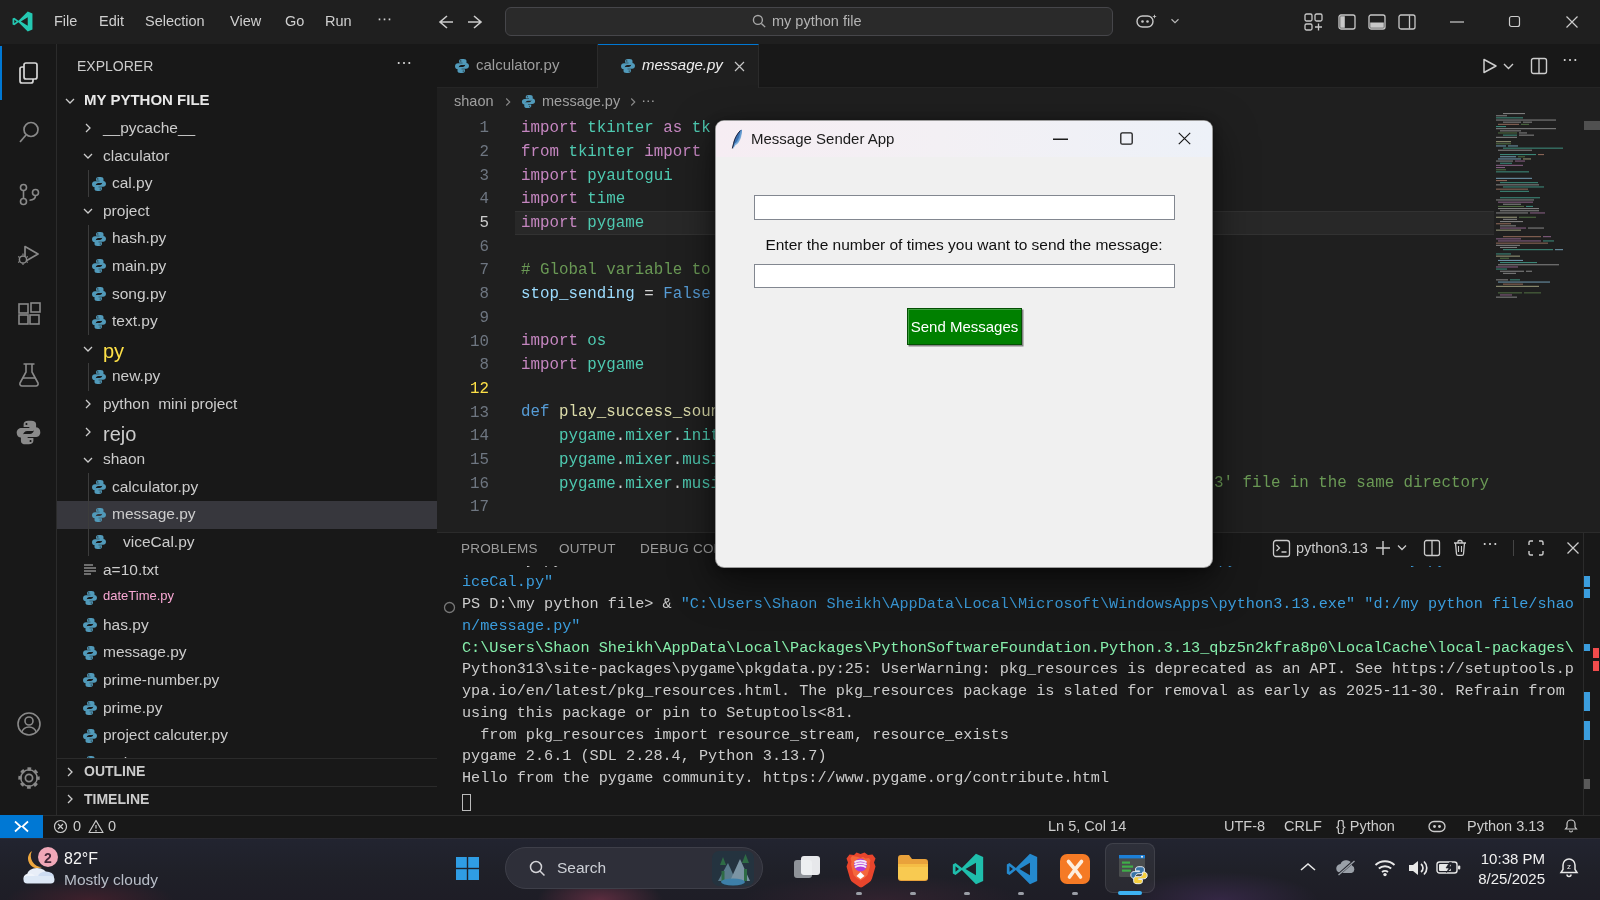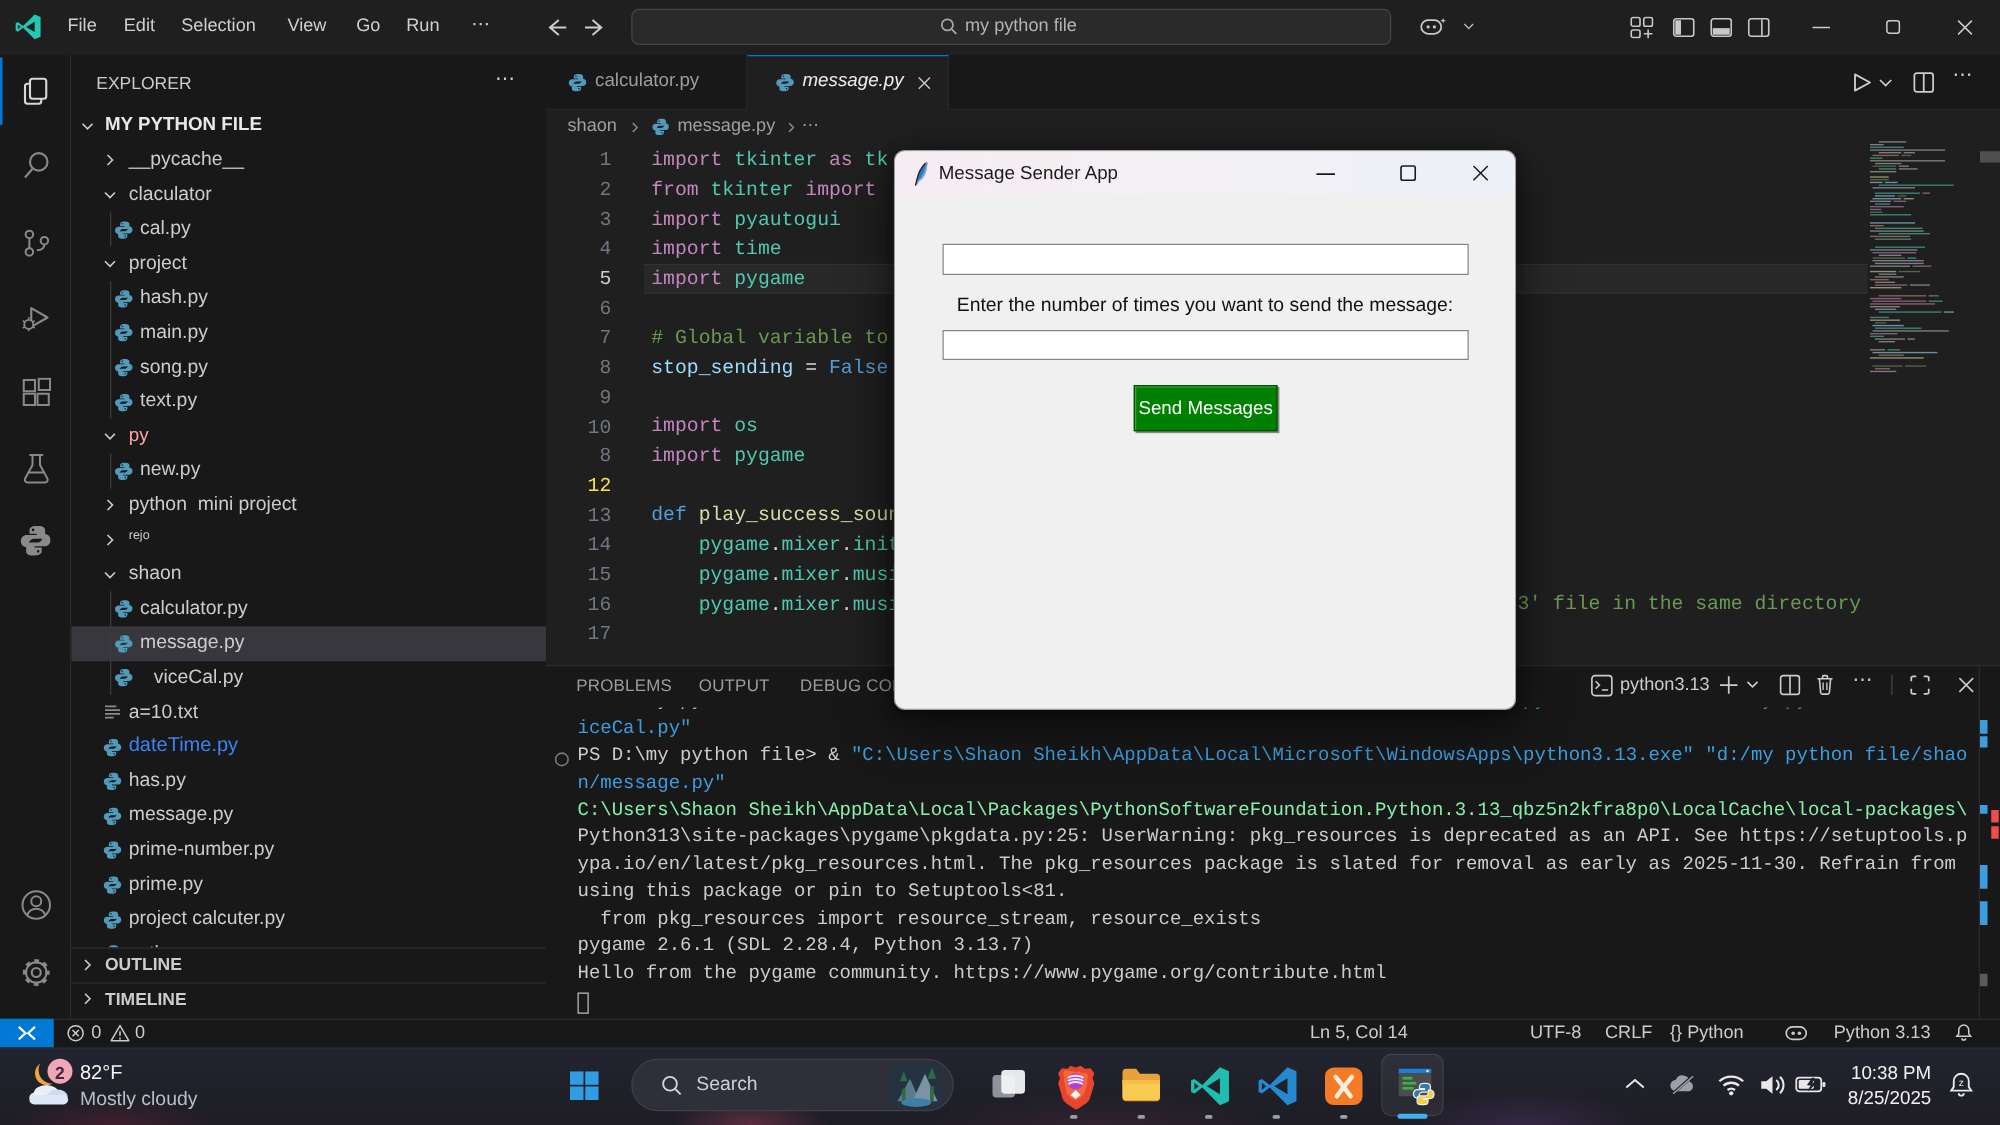--- a/index.html
+++ b/index.html
@@ -164,37 +164,37 @@
 <div class="abs" style="left:0;top:220.8px;width:380px;height:27.6px;"></div>
 <svg class="abs" style="left:34px;top:226.60000000000002px;opacity:1.0" width="16" height="16" viewBox="0 0 16 16">
 <path fill="#519aba" d="M7.9 1.1c-1.8 0-2.8.8-2.8 2v1.6h3.4v.6H3.9C2.3 5.3 1 6.3 1 8.2c0 1.9 1.2 2.9 2.8 2.9h1v-1.6c0-1.3 1.1-2.4 2.5-2.4h3.2c1.1 0 2-.9 2-2V3.1c0-1.2-1-2-2.9-2H7.9zM6.8 2.3c.35 0 .6.27.6.62s-.25.62-.6.62-.62-.27-.62-.62.27-.62.62-.62z"></path>
 <path fill="#519aba" d="M8.1 14.9c1.8 0 2.8-.8 2.8-2v-1.6H7.5v-.6h4.6c1.6 0 2.9-1 2.9-2.9 0-1.9-1.2-2.9-2.8-2.9h-1v1.6c0 1.3-1.1 2.4-2.5 2.4H5.5c-1.1 0-2 .9-2 2v2.1c0 1.2 1 2 2.9 2h1.7zm1.1-1.2c-.35 0-.6-.27-.6-.62s.25-.62.6-.62.62.27.62.62-.27.62-.62.62z"></path>
     </svg>
 <div class="abs" style="left:55px;top:225.1px;font-size:15.5px;color:#cccccc">text.py</div>
 <div class="abs" style="left:0;top:248.4px;width:380px;height:27.6px;"></div>
 <svg class="abs" style="left:23px;top:254.20000000000005px" width="16" height="16" viewBox="0 0 16 16">
 <path d="M4 6l4 4 4-4" fill="none" stroke="#cccccc" stroke-width="1.3"></path>
     </svg>
-<div class="abs" style="left:46px;top:252.7px;font-size:15px;color:#fca5a5">py</div>
+<div class="abs" style="left:46px;top:252.7px;font-size:20px;color:#fde047">py</div>
 <div class="abs" style="left:0;top:276.0px;width:380px;height:27.6px;"></div>
 <svg class="abs" style="left:34px;top:281.8px;opacity:1.0" width="16" height="16" viewBox="0 0 16 16">
 <path fill="#519aba" d="M7.9 1.1c-1.8 0-2.8.8-2.8 2v1.6h3.4v.6H3.9C2.3 5.3 1 6.3 1 8.2c0 1.9 1.2 2.9 2.8 2.9h1v-1.6c0-1.3 1.1-2.4 2.5-2.4h3.2c1.1 0 2-.9 2-2V3.1c0-1.2-1-2-2.9-2H7.9zM6.8 2.3c.35 0 .6.27.6.62s-.25.62-.6.62-.62-.27-.62-.62.27-.62.62-.62z"></path>
 <path fill="#519aba" d="M8.1 14.9c1.8 0 2.8-.8 2.8-2v-1.6H7.5v-.6h4.6c1.6 0 2.9-1 2.9-2.9 0-1.9-1.2-2.9-2.8-2.9h-1v1.6c0 1.3-1.1 2.4-2.5 2.4H5.5c-1.1 0-2 .9-2 2v2.1c0 1.2 1 2 2.9 2h1.7zm1.1-1.2c-.35 0-.6-.27-.6-.62s.25-.62.6-.62.62.27.62.62-.27.62-.62.62z"></path>
     </svg>
 <div class="abs" style="left:55px;top:280.3px;font-size:15.5px;color:#cccccc">new.py</div>
 <div class="abs" style="left:0;top:303.6px;width:380px;height:27.6px;"></div>
 <svg class="abs" style="left:23px;top:309.40000000000003px" width="16" height="16" viewBox="0 0 16 16">
 <path d="M6 4l4 4-4 4" fill="none" stroke="#cccccc" stroke-width="1.3"></path>
     </svg>
 <div class="abs" style="left:46px;top:307.9px;font-size:15.5px;color:#cccccc">python&nbsp; mini project</div>
 <div class="abs" style="left:0;top:331.2px;width:380px;height:27.6px;"></div>
 <svg class="abs" style="left:23px;top:337.00000000000006px" width="16" height="16" viewBox="0 0 16 16">
 <path d="M6 4l4 4-4 4" fill="none" stroke="#cccccc" stroke-width="1.3"></path>
     </svg>
-<div class="abs" style="left:46px;top:335.5px;font-size:10px;color:#cccccc">rejo</div>
+<div class="abs" style="left:46px;top:335.5px;font-size:20px;color:#cccccc">rejo</div>
 <div class="abs" style="left:0;top:358.8px;width:380px;height:27.6px;"></div>
 <svg class="abs" style="left:23px;top:364.6px" width="16" height="16" viewBox="0 0 16 16">
 <path d="M4 6l4 4 4-4" fill="none" stroke="#cccccc" stroke-width="1.3"></path>
     </svg>
 <div class="abs" style="left:46px;top:363.1px;font-size:15.5px;color:#cccccc">shaon</div>
 <div class="abs" style="left:0;top:386.4px;width:380px;height:27.6px;"></div>
 <svg class="abs" style="left:34px;top:392.20000000000005px;opacity:1.0" width="16" height="16" viewBox="0 0 16 16">
 <path fill="#519aba" d="M7.9 1.1c-1.8 0-2.8.8-2.8 2v1.6h3.4v.6H3.9C2.3 5.3 1 6.3 1 8.2c0 1.9 1.2 2.9 2.8 2.9h1v-1.6c0-1.3 1.1-2.4 2.5-2.4h3.2c1.1 0 2-.9 2-2V3.1c0-1.2-1-2-2.9-2H7.9zM6.8 2.3c.35 0 .6.27.6.62s-.25.62-.6.62-.62-.27-.62-.62.27-.62.62-.62z"></path>
 <path fill="#519aba" d="M8.1 14.9c1.8 0 2.8-.8 2.8-2v-1.6H7.5v-.6h4.6c1.6 0 2.9-1 2.9-2.9 0-1.9-1.2-2.9-2.8-2.9h-1v1.6c0 1.3-1.1 2.4-2.5 2.4H5.5c-1.1 0-2 .9-2 2v2.1c0 1.2 1 2 2.9 2h1.7zm1.1-1.2c-.35 0-.6-.27-.6-.62s.25-.62.6-.62.62.27.62.62-.27.62-.62.62z"></path>
     </svg>
@@ -214,21 +214,21 @@
 <div class="abs" style="left:0;top:469.2px;width:380px;height:27.6px;"></div>
 <svg class="abs" style="left:25px;top:475.0px" width="16" height="16" viewBox="0 0 16 16">
 <path d="M2 3h9M2 6h12M2 9h12M2 12h7" stroke="#8a8a8a" stroke-width="1.4"></path>
     </svg>
 <div class="abs" style="left:46px;top:473.5px;font-size:15.5px;color:#cccccc">a=10.txt</div>
 <div class="abs" style="left:0;top:496.8px;width:380px;height:27.6px;"></div>
 <svg class="abs" style="left:25px;top:502.6px;opacity:1.0" width="16" height="16" viewBox="0 0 16 16">
 <path fill="#519aba" d="M7.9 1.1c-1.8 0-2.8.8-2.8 2v1.6h3.4v.6H3.9C2.3 5.3 1 6.3 1 8.2c0 1.9 1.2 2.9 2.8 2.9h1v-1.6c0-1.3 1.1-2.4 2.5-2.4h3.2c1.1 0 2-.9 2-2V3.1c0-1.2-1-2-2.9-2H7.9zM6.8 2.3c.35 0 .6.27.6.62s-.25.62-.6.62-.62-.27-.62-.62.27-.62.62-.62z"></path>
 <path fill="#519aba" d="M8.1 14.9c1.8 0 2.8-.8 2.8-2v-1.6H7.5v-.6h4.6c1.6 0 2.9-1 2.9-2.9 0-1.9-1.2-2.9-2.8-2.9h-1v1.6c0 1.3-1.1 2.4-2.5 2.4H5.5c-1.1 0-2 .9-2 2v2.1c0 1.2 1 2 2.9 2h1.7zm1.1-1.2c-.35 0-.6-.27-.6-.62s.25-.62.6-.62.62.27.62.62-.27.62-.62.62z"></path>
     </svg>
-<div class="abs" style="left:46px;top:501.1px;font-size:16px;color:#3b82f6">dateTime.py</div>
+<div class="abs" style="left:46px;top:501.1px;font-size:13px;color:#f9a8d4">dateTime.py</div>
 <div class="abs" style="left:0;top:524.4px;width:380px;height:27.6px;"></div>
 <svg class="abs" style="left:25px;top:530.1999999999999px;opacity:1.0" width="16" height="16" viewBox="0 0 16 16">
 <path fill="#519aba" d="M7.9 1.1c-1.8 0-2.8.8-2.8 2v1.6h3.4v.6H3.9C2.3 5.3 1 6.3 1 8.2c0 1.9 1.2 2.9 2.8 2.9h1v-1.6c0-1.3 1.1-2.4 2.5-2.4h3.2c1.1 0 2-.9 2-2V3.1c0-1.2-1-2-2.9-2H7.9zM6.8 2.3c.35 0 .6.27.6.62s-.25.62-.6.62-.62-.27-.62-.62.27-.62.62-.62z"></path>
 <path fill="#519aba" d="M8.1 14.9c1.8 0 2.8-.8 2.8-2v-1.6H7.5v-.6h4.6c1.6 0 2.9-1 2.9-2.9 0-1.9-1.2-2.9-2.8-2.9h-1v1.6c0 1.3-1.1 2.4-2.5 2.4H5.5c-1.1 0-2 .9-2 2v2.1c0 1.2 1 2 2.9 2h1.7zm1.1-1.2c-.35 0-.6-.27-.6-.62s.25-.62.6-.62.62.27.62.62-.27.62-.62.62z"></path>
     </svg>
 <div class="abs" style="left:46px;top:528.7px;font-size:15.5px;color:#cccccc">has.py</div>
 <div class="abs" style="left:0;top:552.0px;width:380px;height:27.6px;"></div>
 <svg class="abs" style="left:25px;top:557.8px;opacity:1.0" width="16" height="16" viewBox="0 0 16 16">
 <path fill="#519aba" d="M7.9 1.1c-1.8 0-2.8.8-2.8 2v1.6h3.4v.6H3.9C2.3 5.3 1 6.3 1 8.2c0 1.9 1.2 2.9 2.8 2.9h1v-1.6c0-1.3 1.1-2.4 2.5-2.4h3.2c1.1 0 2-.9 2-2V3.1c0-1.2-1-2-2.9-2H7.9zM6.8 2.3c.35 0 .6.27.6.62s-.25.62-.6.62-.62-.27-.62-.62.27-.62.62-.62z"></path>
 <path fill="#519aba" d="M8.1 14.9c1.8 0 2.8-.8 2.8-2v-1.6H7.5v-.6h4.6c1.6 0 2.9-1 2.9-2.9 0-1.9-1.2-2.9-2.8-2.9h-1v1.6c0 1.3-1.1 2.4-2.5 2.4H5.5c-1.1 0-2 .9-2 2v2.1c0 1.2 1 2 2.9 2h1.7zm1.1-1.2c-.35 0-.6-.27-.6-.62s.25-.62.6-.62.62.27.62.62-.27.62-.62.62z"></path>

